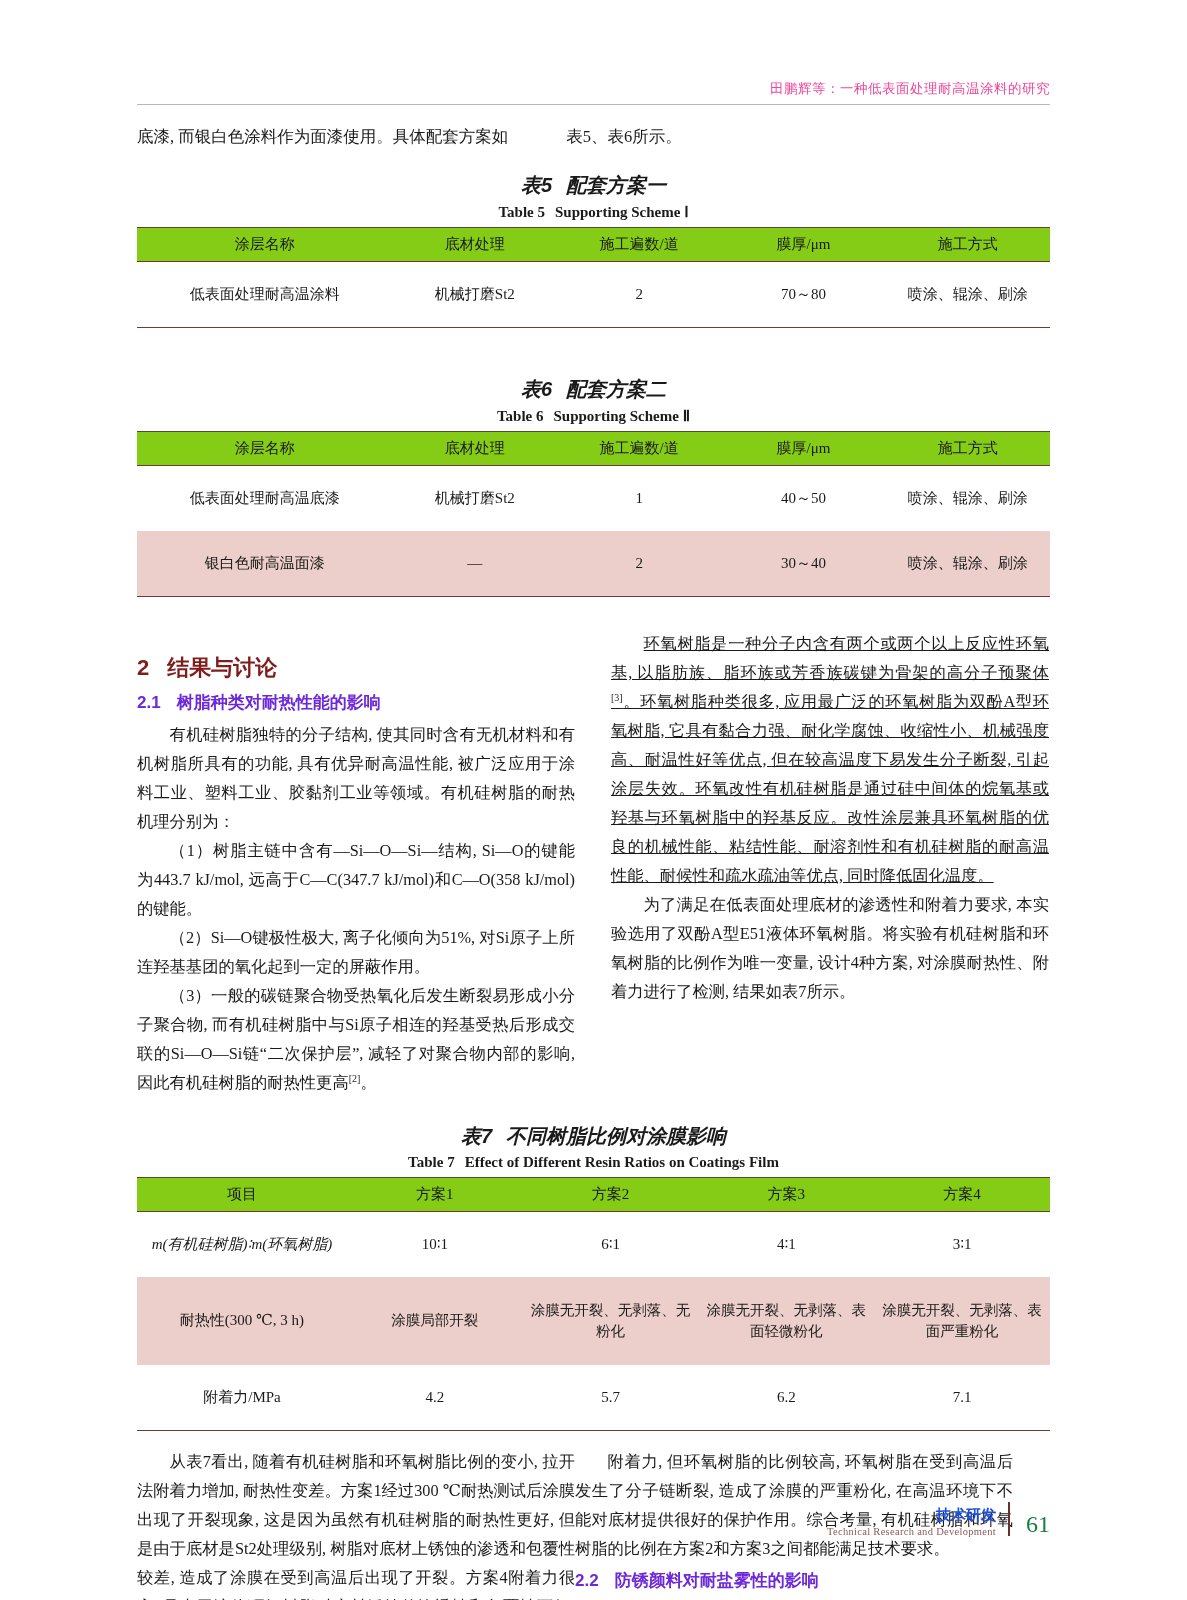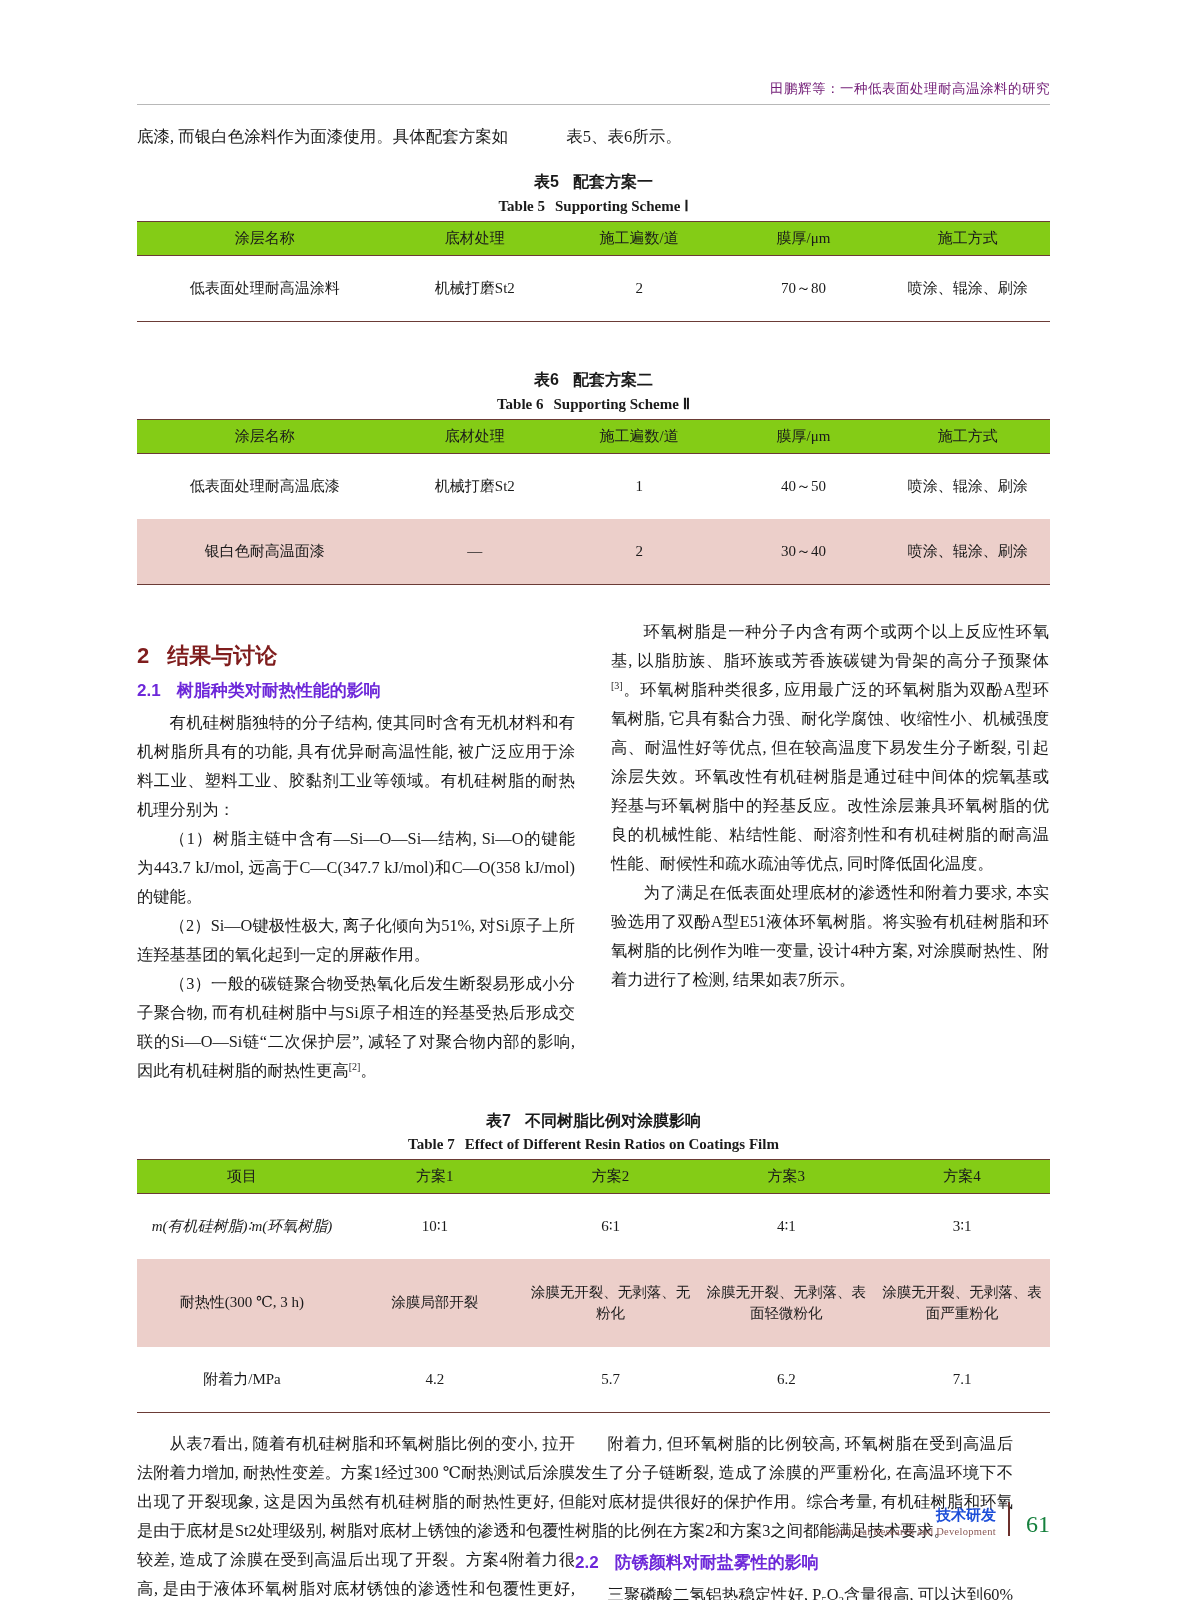--- a/index.html
+++ b/index.html
@@ -26,21 +26,21 @@
     position: absolute;
     left: 137px;
     top: 80px;
     width: 913px;
   }
 
   
   .runhead {
     text-align: right;
     font-size: 13.5px;
-    color: #701a75;
+    color: #ec4899;
     font-family: "Liberation Serif", serif;
     letter-spacing: 0.5px;
     padding-bottom: 6px;
   }
   .runhead-rule {
     border-bottom: 1px solid #b8b8b8;
     margin-bottom: 18px;
   }
 
   
@@ -48,24 +48,25 @@
     font-size: 16.5px;
     line-height: 1.75;
     margin-bottom: 20px;
   }
   .intro-line .gap { display:inline-block; width: 58px; }
 
   
   .table-block { margin: 0 0 6px 0; }
   .tbl-title-cn {
     text-align: center;
-    font-size: 16px;
+    font-size: 20px;
     font-weight: bold;
     font-family: "Liberation Sans", sans-serif;
     margin-bottom: 4px;
+    font-style: italic;
   }
   .tbl-title-cn .num { margin-right: 14px; }
   .tbl-title-en {
     text-align: center;
     font-size: 15px;
     font-weight: bold;
     font-family: "Liberation Serif", serif;
     margin-bottom: 6px;
   }
   .tbl-title-en .num { margin-right: 10px; }
@@ -289,21 +290,21 @@
         </h2>
         <h3 class="sub">
           <span class="n">2.1</span><span>树脂种类对耐热性能的影响</span>
         </h3>
         <p class="body indent">有机硅树脂独特的分子结构, 使其同时含有无机材料和有机树脂所具有的功能, 具有优异耐高温性能, 被广泛应用于涂料工业、塑料工业、胶黏剂工业等领域。有机硅树脂的耐热机理分别为：</p>
         <p class="body indent">（1）树脂主链中含有—Si—O—Si—结构, Si—O的键能为443.7 kJ/mol, 远高于C—C(347.7 kJ/mol)和C—O(358 kJ/mol)的键能。</p>
         <p class="body indent">（2）Si—O键极性极大, 离子化倾向为51%, 对Si原子上所连羟基基团的氧化起到一定的屏蔽作用。</p>
         <p class="body indent"><span>（3）一般的碳链聚合物受热氧化后发生断裂易形成小分子聚合物, 而有机硅树脂中与Si原子相连的羟基受热后形成交联的Si—O—Si链“二次保护层”, 减轻了对聚合物内部的影响, 因此有机硅树脂的耐热性更高</span><sup>[2]</sup><span>。</span></p>
       </div>
       <div class="col">
-        <p class="body indent" style="margin-top:2px;"><span>环氧树脂是一种分子内含有两个或两个以上反应性环氧基, 以脂肪族、脂环族或芳香族碳键为骨架的高分子预聚体</span><sup>[3]</sup><span>。环氧树脂种类很多, 应用最广泛的环氧树脂为双酚A型环氧树脂, 它具有黏合力强、耐化学腐蚀、收缩性小、机械强度高、耐温性好等优点, 但在较高温度下易发生分子断裂, 引起涂层失效。环氧改性有机硅树脂是通过硅中间体的烷氧基或羟基与环氧树脂中的羟基反应。改性涂层兼具环氧树脂的优良的机械性能、粘结性能、耐溶剂性和有机硅树脂的耐高温性能、耐候性和疏水疏油等优点, 同时降低固化温度。</span></p>
+        <p class="body indent" style="margin-top:2px;text-decoration:underline;"><span>环氧树脂是一种分子内含有两个或两个以上反应性环氧基, 以脂肪族、脂环族或芳香族碳键为骨架的高分子预聚体</span><sup>[3]</sup><span>。环氧树脂种类很多, 应用最广泛的环氧树脂为双酚A型环氧树脂, 它具有黏合力强、耐化学腐蚀、收缩性小、机械强度高、耐温性好等优点, 但在较高温度下易发生分子断裂, 引起涂层失效。环氧改性有机硅树脂是通过硅中间体的烷氧基或羟基与环氧树脂中的羟基反应。改性涂层兼具环氧树脂的优良的机械性能、粘结性能、耐溶剂性和有机硅树脂的耐高温性能、耐候性和疏水疏油等优点, 同时降低固化温度。</span></p>
         <p class="body indent">为了满足在低表面处理底材的渗透性和附着力要求, 本实验选用了双酚A型E51液体环氧树脂。将实验有机硅树脂和环氧树脂的比例作为唯一变量, 设计4种方案, 对涂膜耐热性、附着力进行了检测, 结果如表7所示。</p>
       </div>
     </div>
 
     <div class="table-block" style="margin-top:26px;">
       <div class="tbl-title-cn">
         <span class="num">表7</span><span>不同树脂比例对涂膜影响</span>
       </div>
       <div class="tbl-title-en">
         <span class="num">Table 7</span><span>Effect of Different Resin Ratios on Coatings Film</span>

